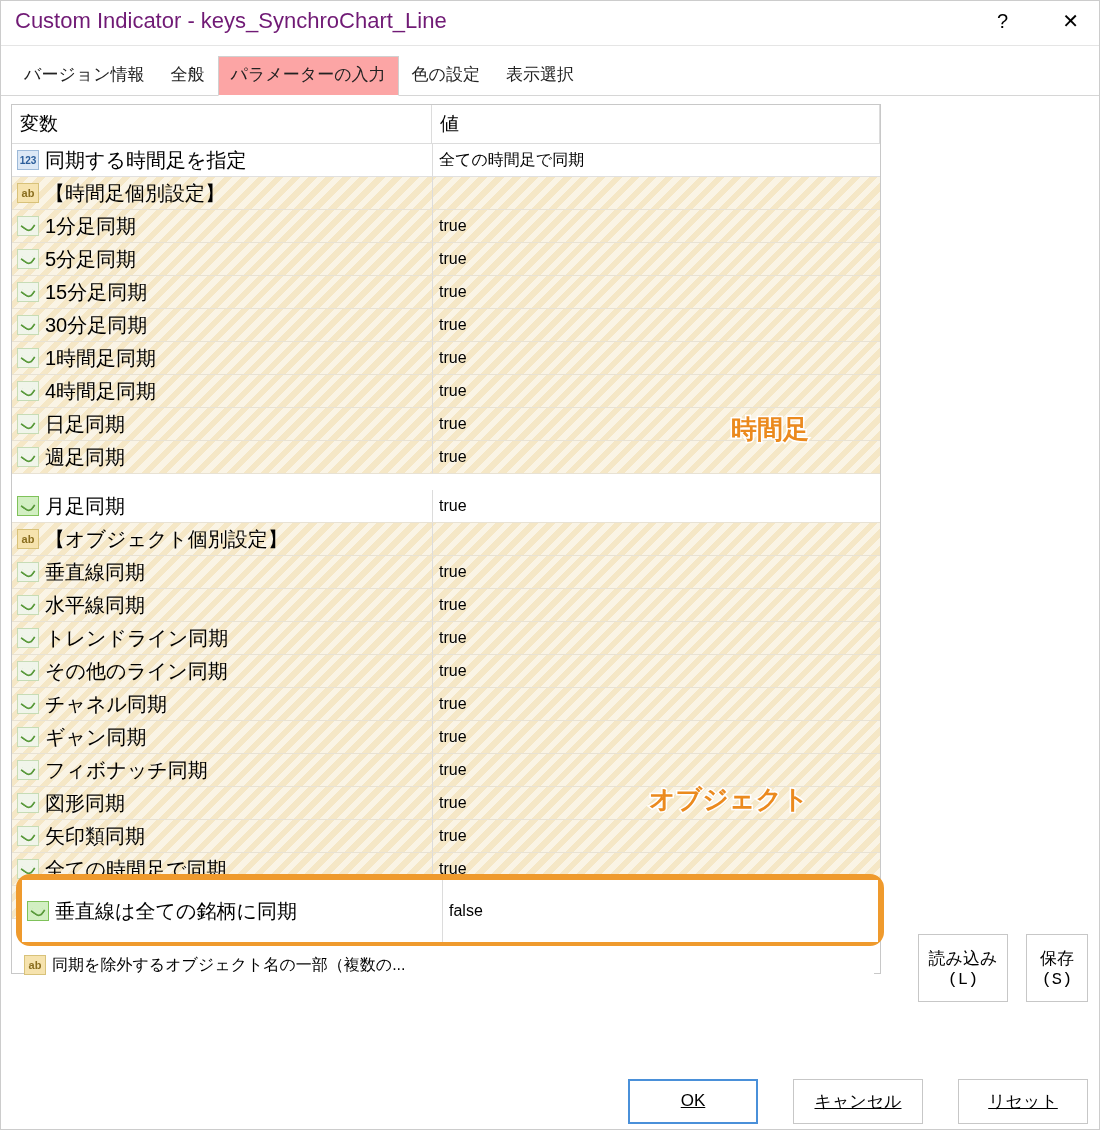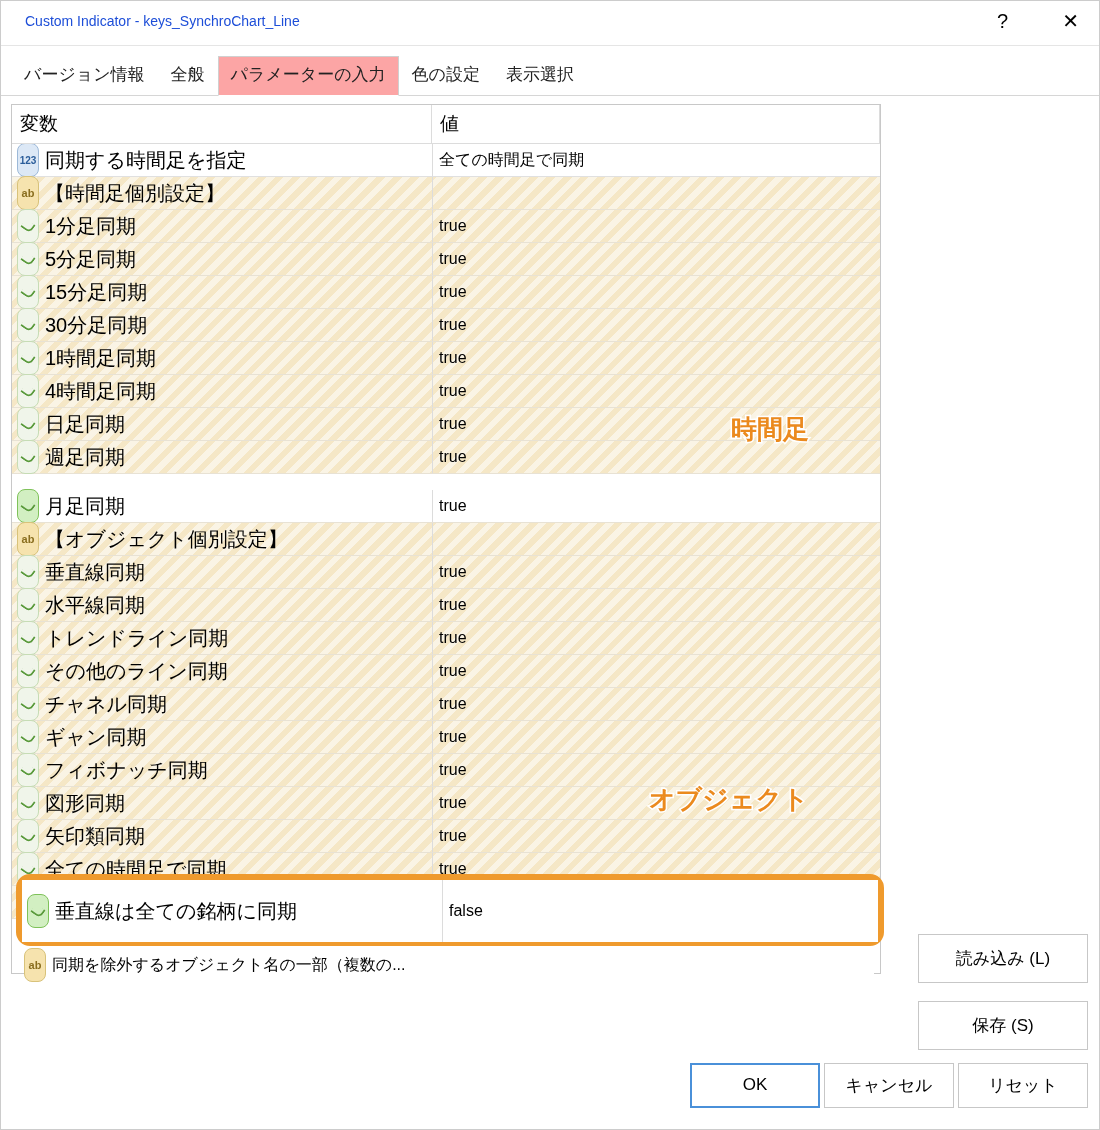--- a/index.html
+++ b/index.html
@@ -22,23 +22,22 @@
   }
   .titlebar {
     display: flex;
     align-items: center;
     justify-content: space-between;
     padding: 6px 12px 10px 14px;
     background: #ffffff;
     border-bottom: 1px solid #e5e5e5;
   }
   .titlebar .title {
-    font-size: 14px;
-    color: #1d4ed8;
-    margin-left: 10px;
+    font-size: 22px;
+    color: #701a75;
   }
   .titlebar .controls {
     display: flex;
     gap: 38px;
     align-items: center;
     font-size: 20px;
     color: #000;
   }
   .titlebar .controls span { cursor: default; padding: 2px 8px; }
   .tabs {
@@ -114,23 +113,23 @@
     height: 100%;
     width: 421px;
   }
   .row .col-val {
     padding-left: 6px;
     flex: 1;
     font-size: 16px;
     color: #000;
   }
   .icon {
-    width: 22px; height: 34px;
+    width: 22px; height: 20px;
     display: inline-flex; align-items: center; justify-content: center;
-    border-radius: 8px;
+    border-radius: 0;
     font-size: 11px;
     font-weight: bold;
   }
   .icon-123 {
     background: #dce8f6; border: 1px solid #9db9d8; color: #2b5d9a;
     font-size: 10px;
   }
   .icon-ab {
     background: #f6e3ae; border: 1px solid #d8c27a; color: #8a6e1f;
   }
@@ -192,35 +191,36 @@
     position: absolute;
     top: 950px; left: 24px; width: 850px; height: 30px;
     display:flex; align-items:center; gap:6px;
     color:#000; font-size:16px;
     background:#fff;
   }
   .right-buttons {
     position: absolute;
     right: 12px;
     top: 934px;
-    display: flex; flex-direction: column; gap: 18px;
+    display: flex; flex-direction: row; gap: 18px;
     width: 170px;
+    font-family: Liberation Mono, monospace;
   }
   .btn {
     border: 1px solid #c7c7c7;
     background: #fff;
     padding: 12px 0;
     font-size: 17px;
     text-align: center;
     cursor: default;
   }
   .footer-buttons {
     position: absolute;
-    bottom: 22px; right: 12px;
-    display: flex; gap: 4px;
+    bottom: 6px; right: 12px;
+    display: flex; gap: 35px; text-decoration: underline;
   }
   .footer-buttons .btn { width: 130px; padding: 10px 0;}
   .footer-buttons .btn.primary { border: 2px solid #4a90d9; }
 </style>
 </head>
 <body>
 
 <div class="window">
   <div class="titlebar">
     <div class="title">Custom Indicator - keys_SynchroChart_Line</div>

